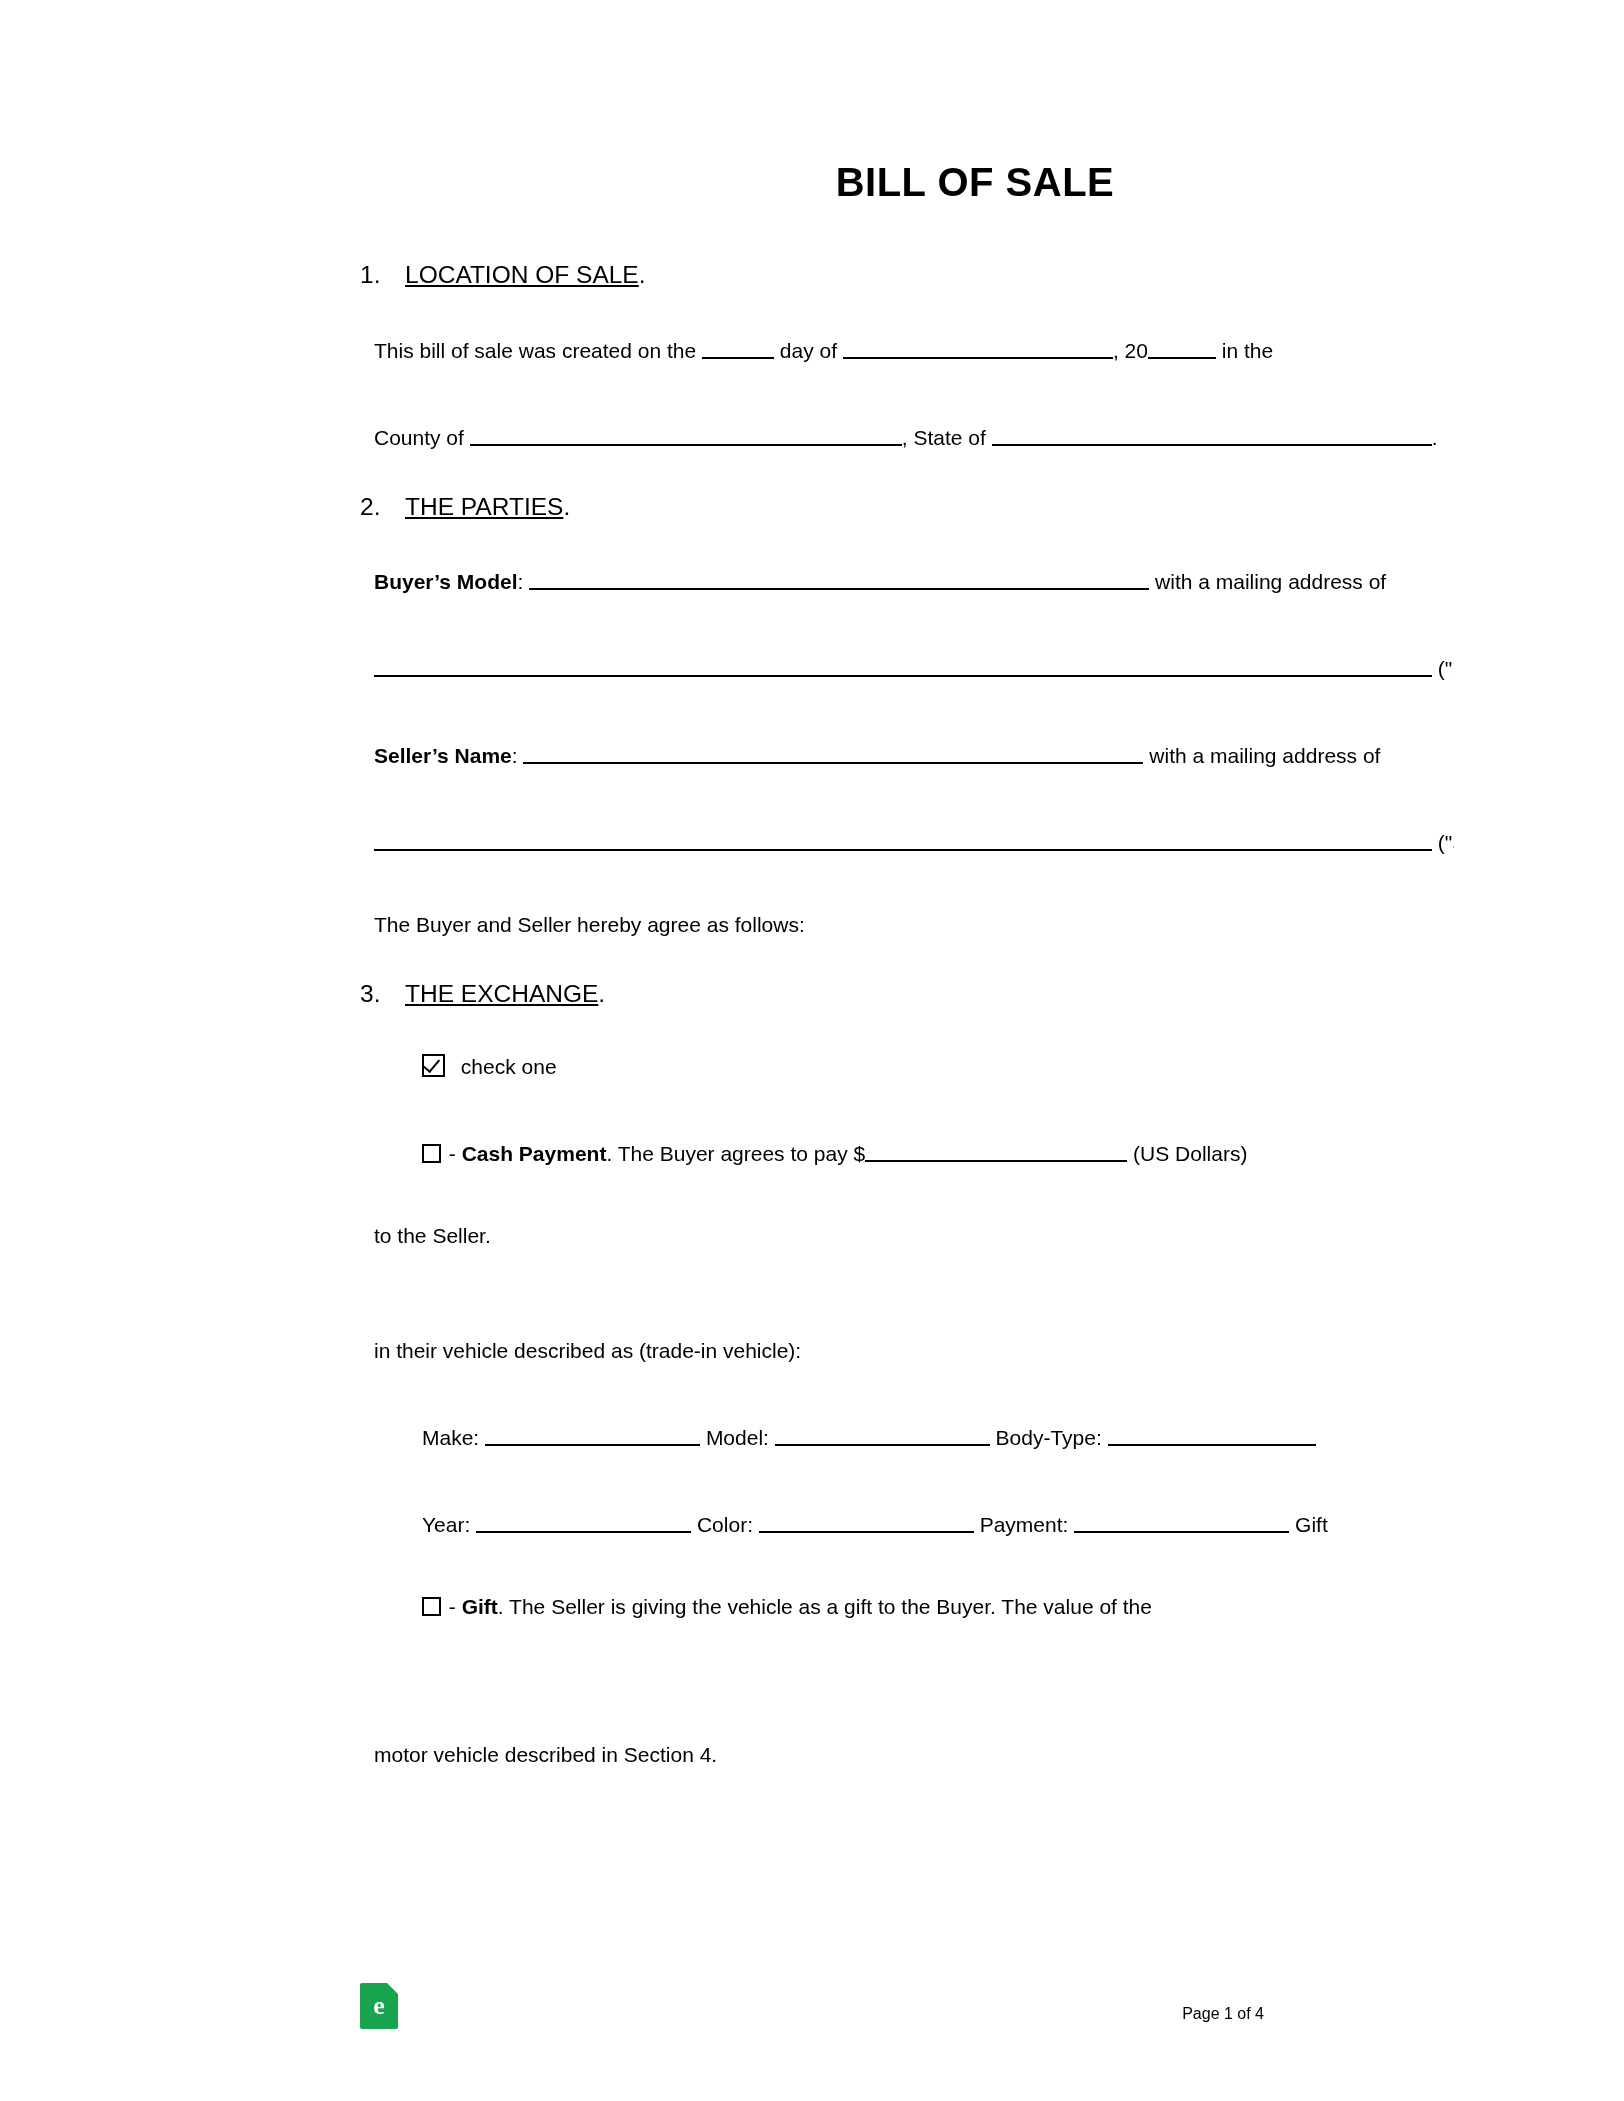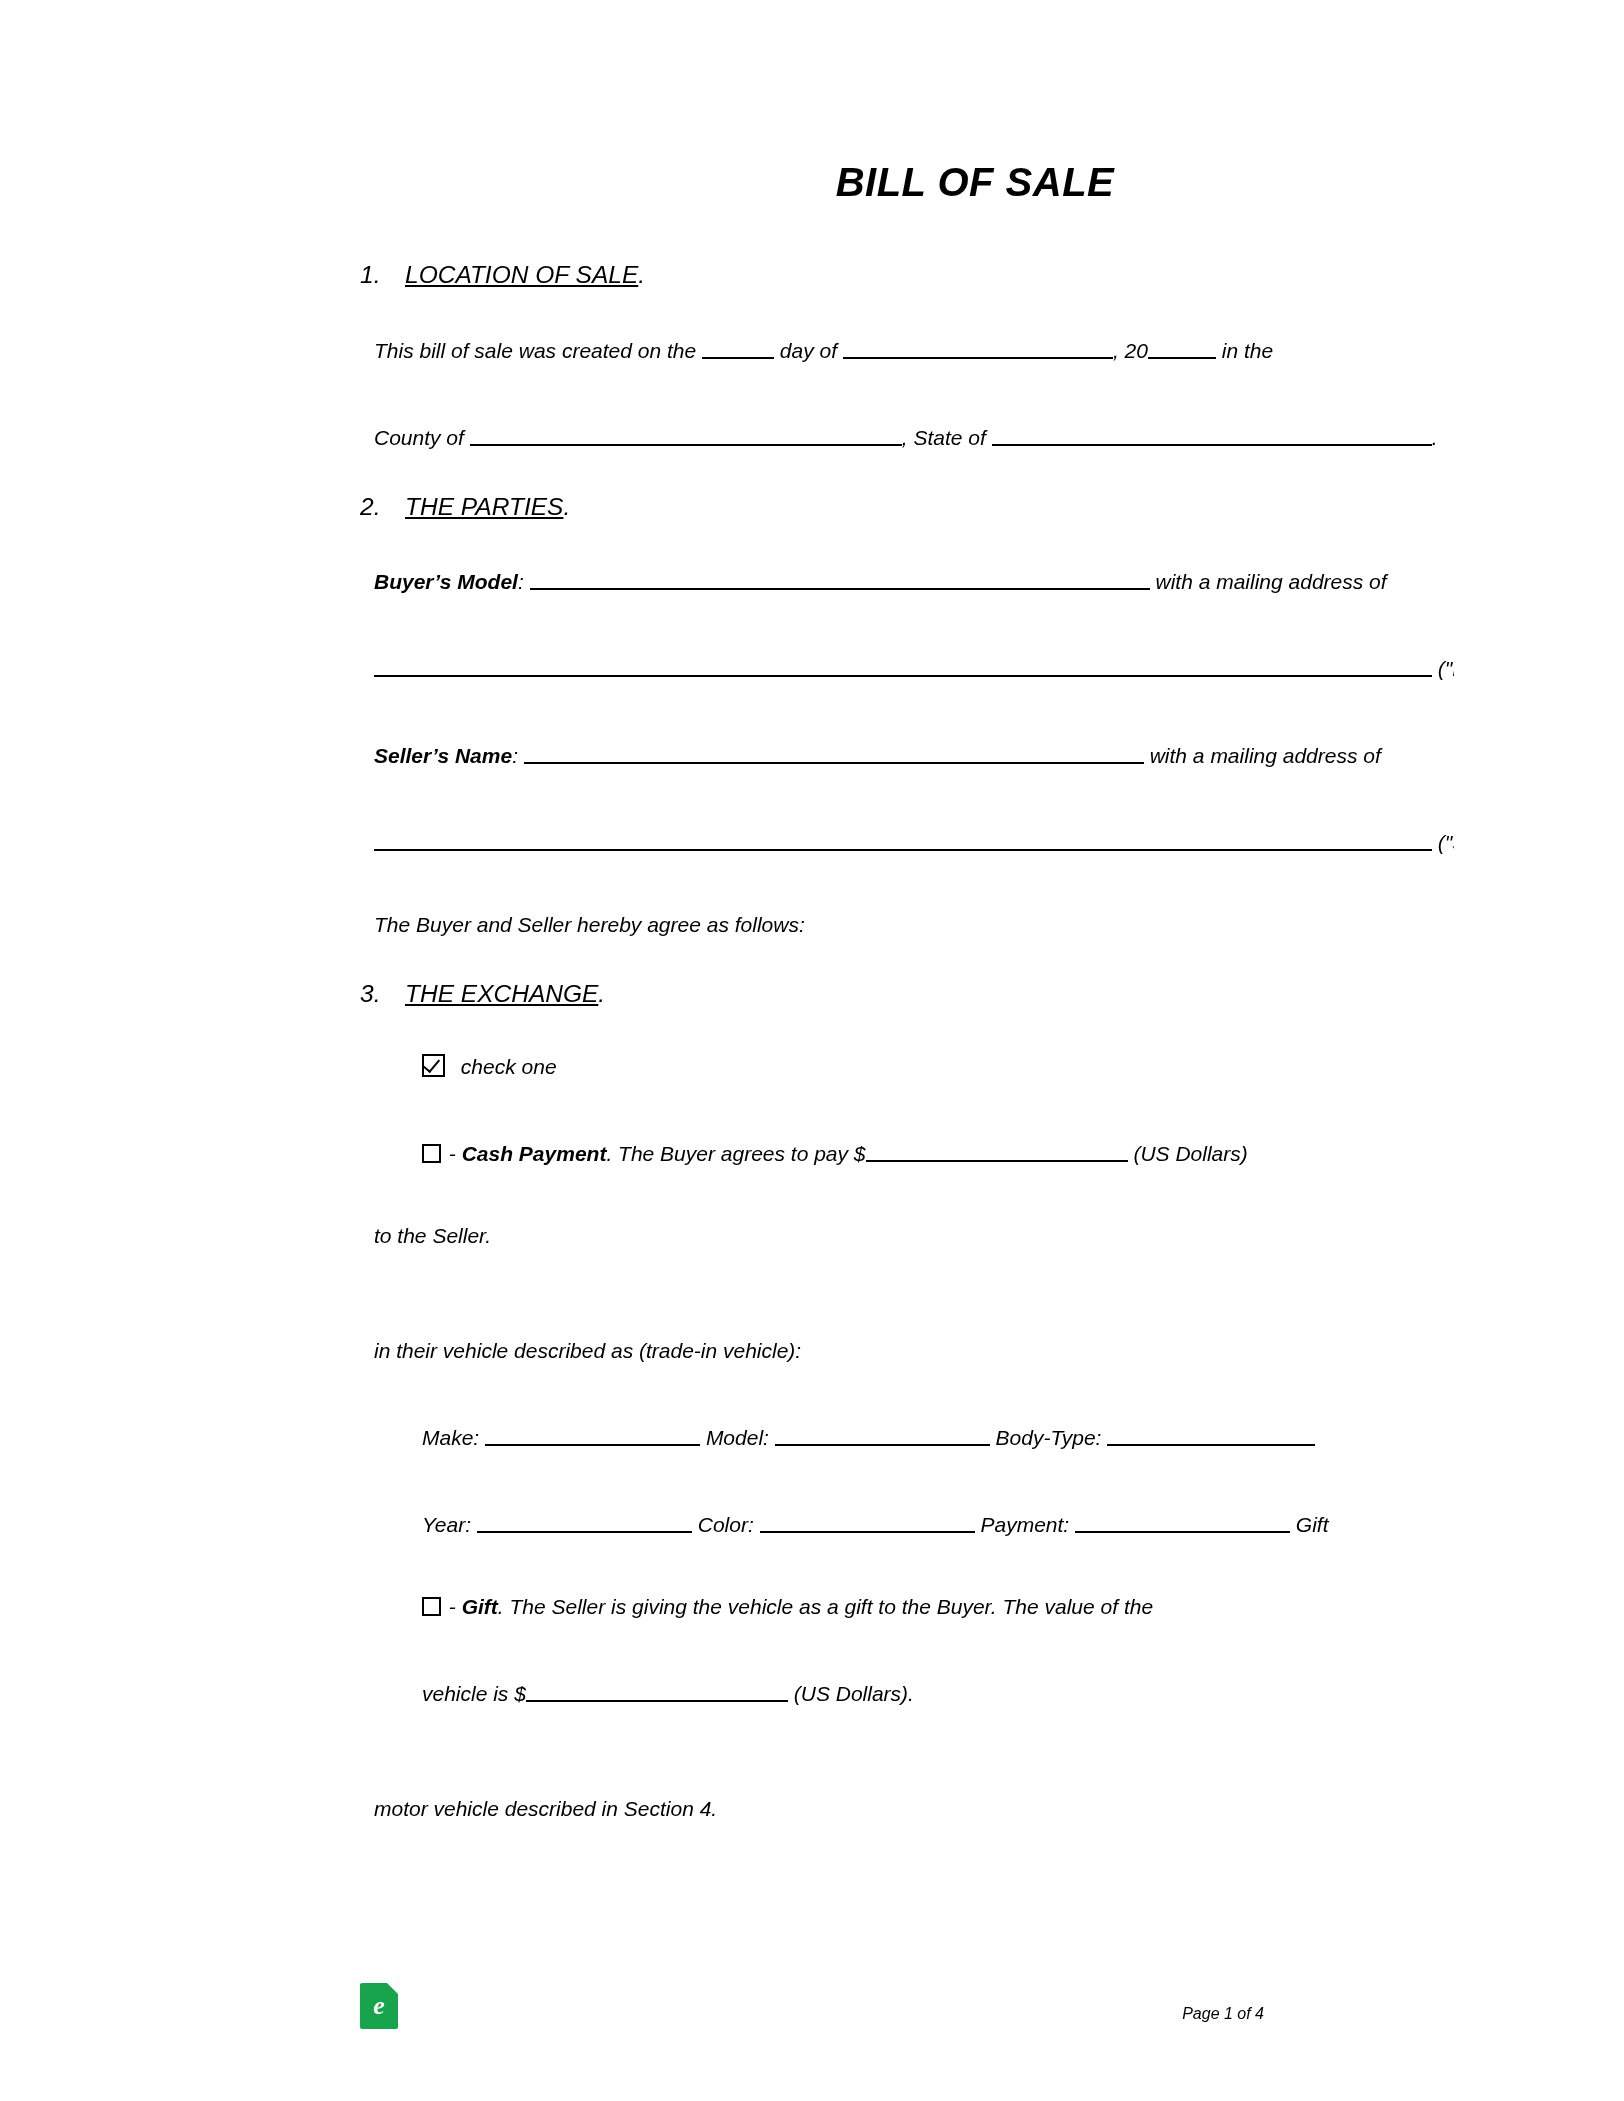--- a/index.html
+++ b/index.html
@@ -12,21 +12,20 @@
     color: #000000;
   }
   .page {
     position: relative;
     width: 1284px;
     height: 2101px;
     margin: 0 auto;
     background: #ffffff;
     overflow: hidden;
     box-sizing: border-box;
-    font-style: italic;
   }
   .content {
     position: absolute;
     left: 190px;
     top: 0;
     width: 1230px;
   }
   .doc-title {
     text-align: center;
     font-size: 40px;
@@ -283,24 +282,20 @@
 
     <div class="gap"></div>
 
     <div class="para indent">
       <span class="checkbox-empty"></span>
       <span>- </span><span class="bold">Gift</span><span>. The Seller is giving the vehicle as a gift to the Buyer. The value of the</span>
     </div>
 
     <div class="gap"></div>
 
-    <div class="para indent">
-      <span>vehicle is $</span><span class="u-fill" style="width:262px"></span>
-      <span>(US Dollars).</span>
-    </div>
 
     <div class="gap"></div>
 
 
     <div class="gap"></div>
 
     <div class="para">motor vehicle described in Section 4.</div>
 
   </div>
 

